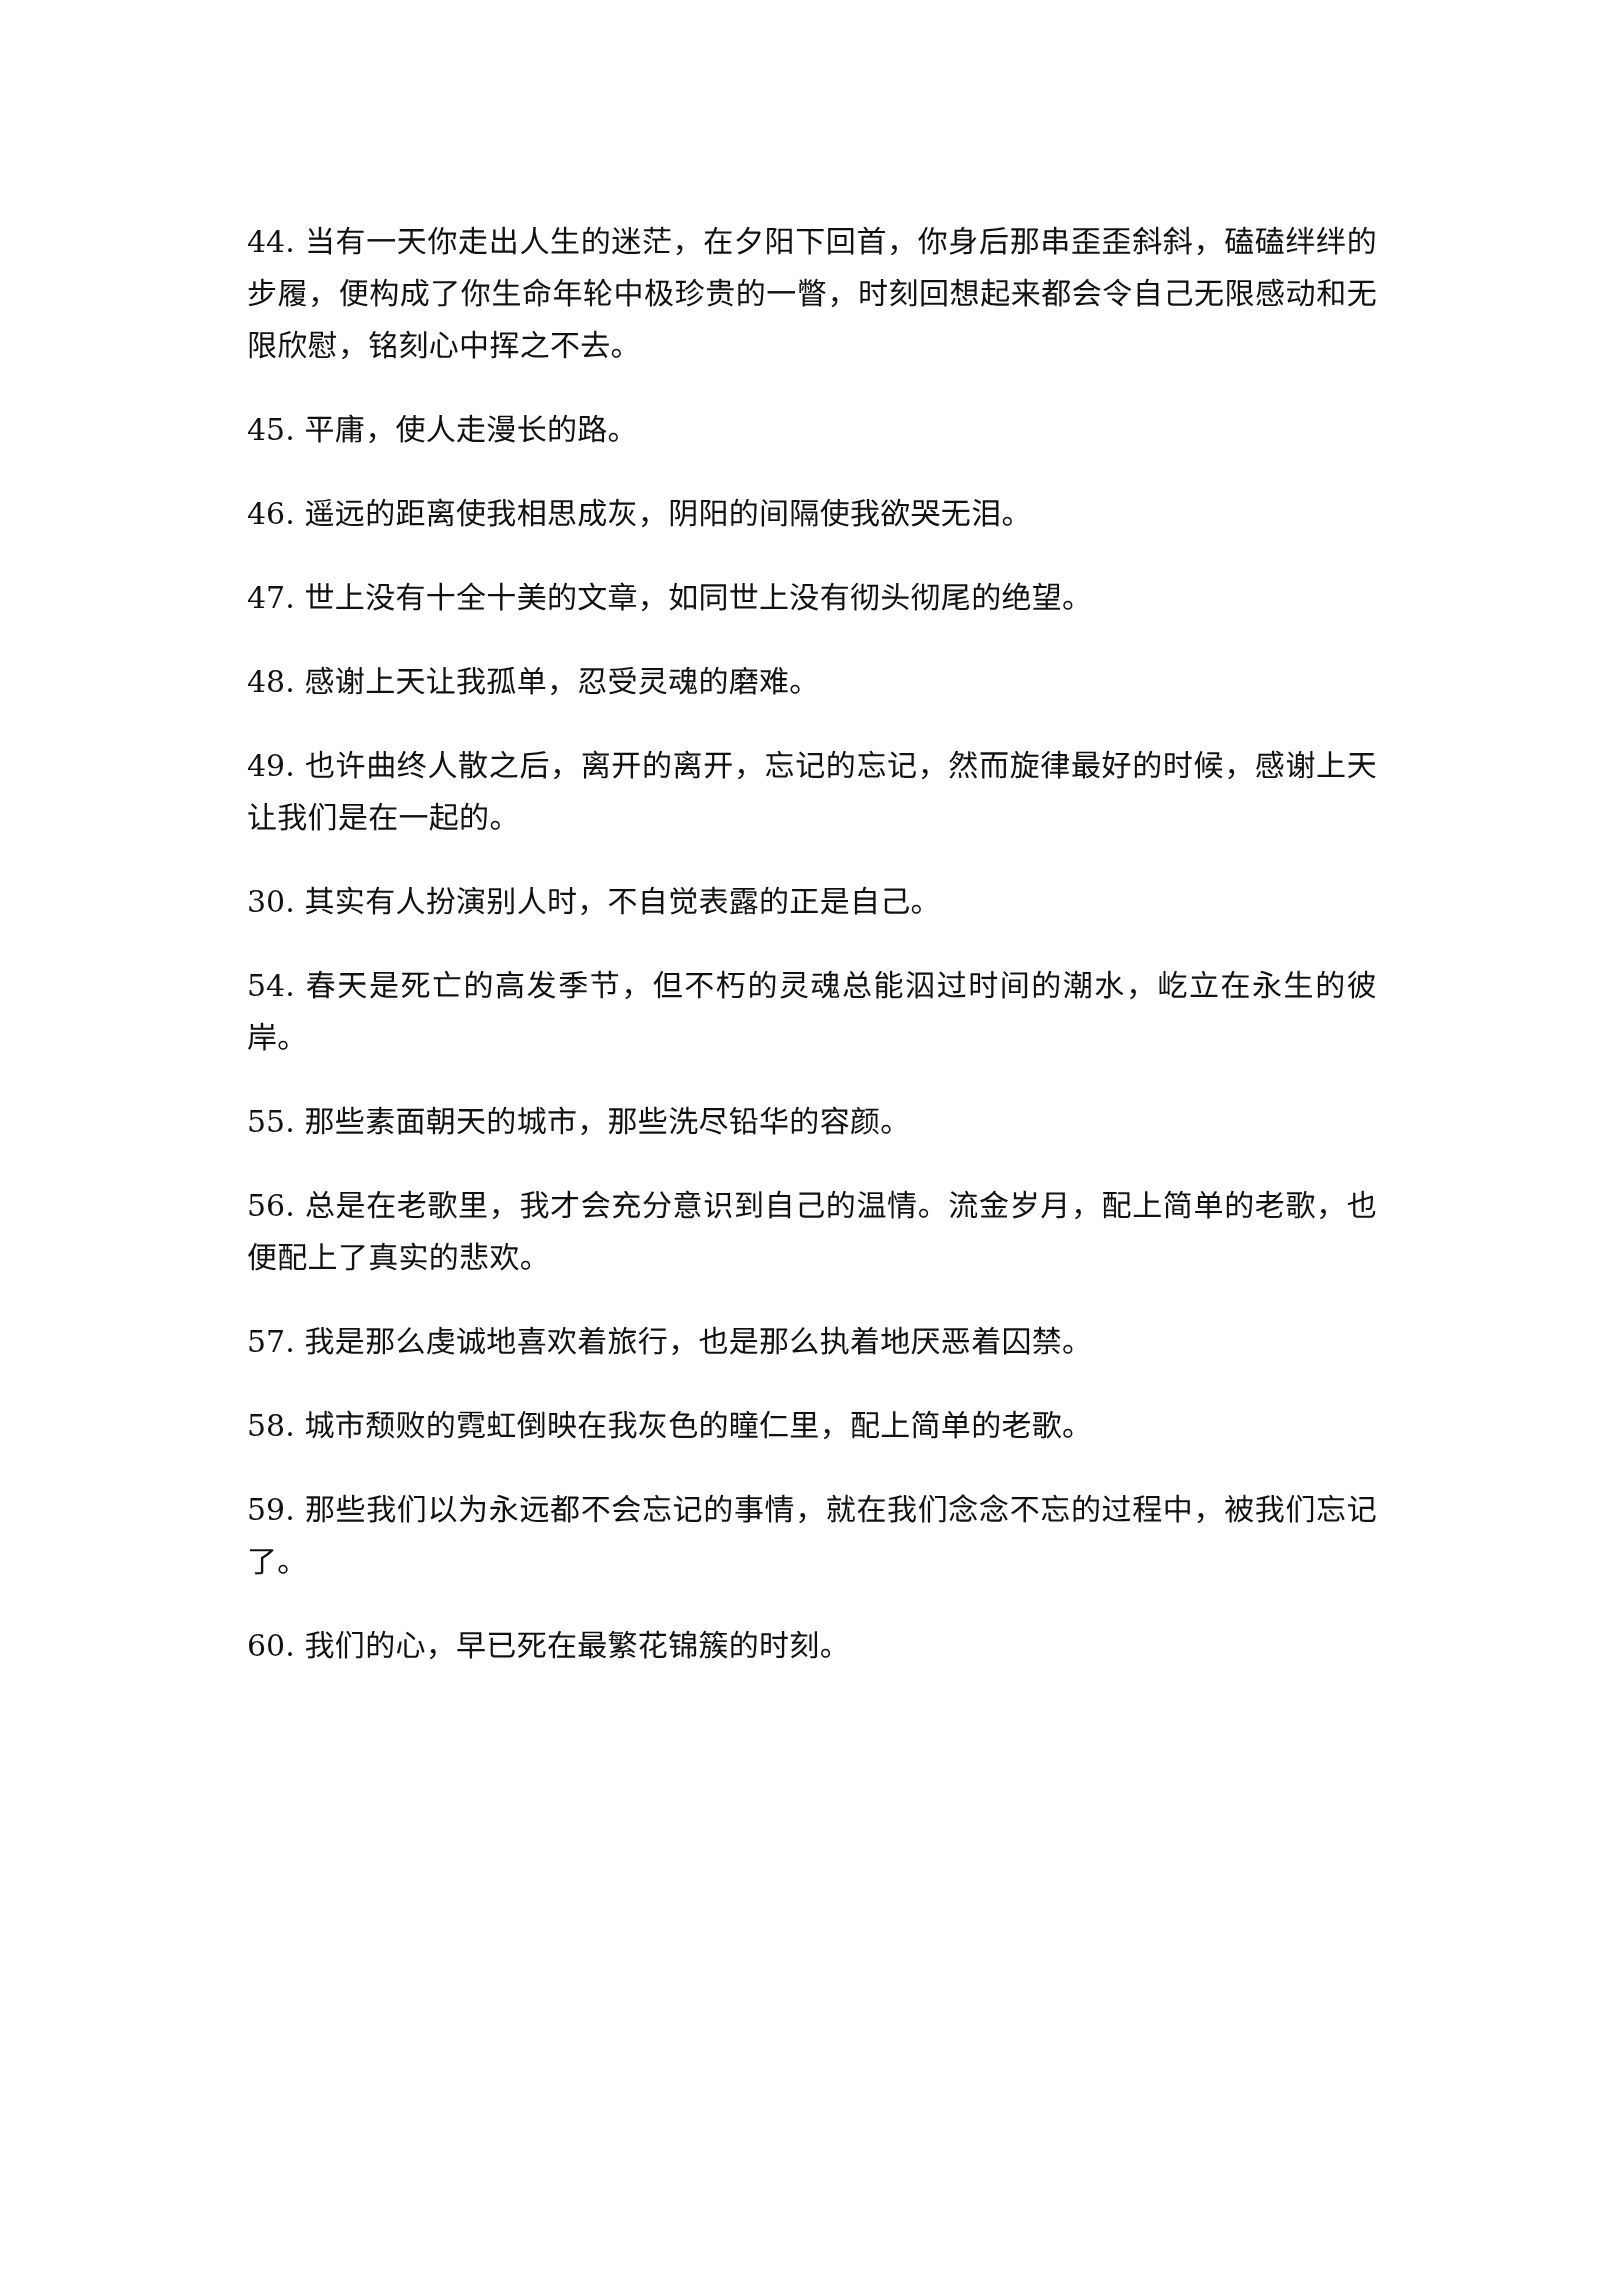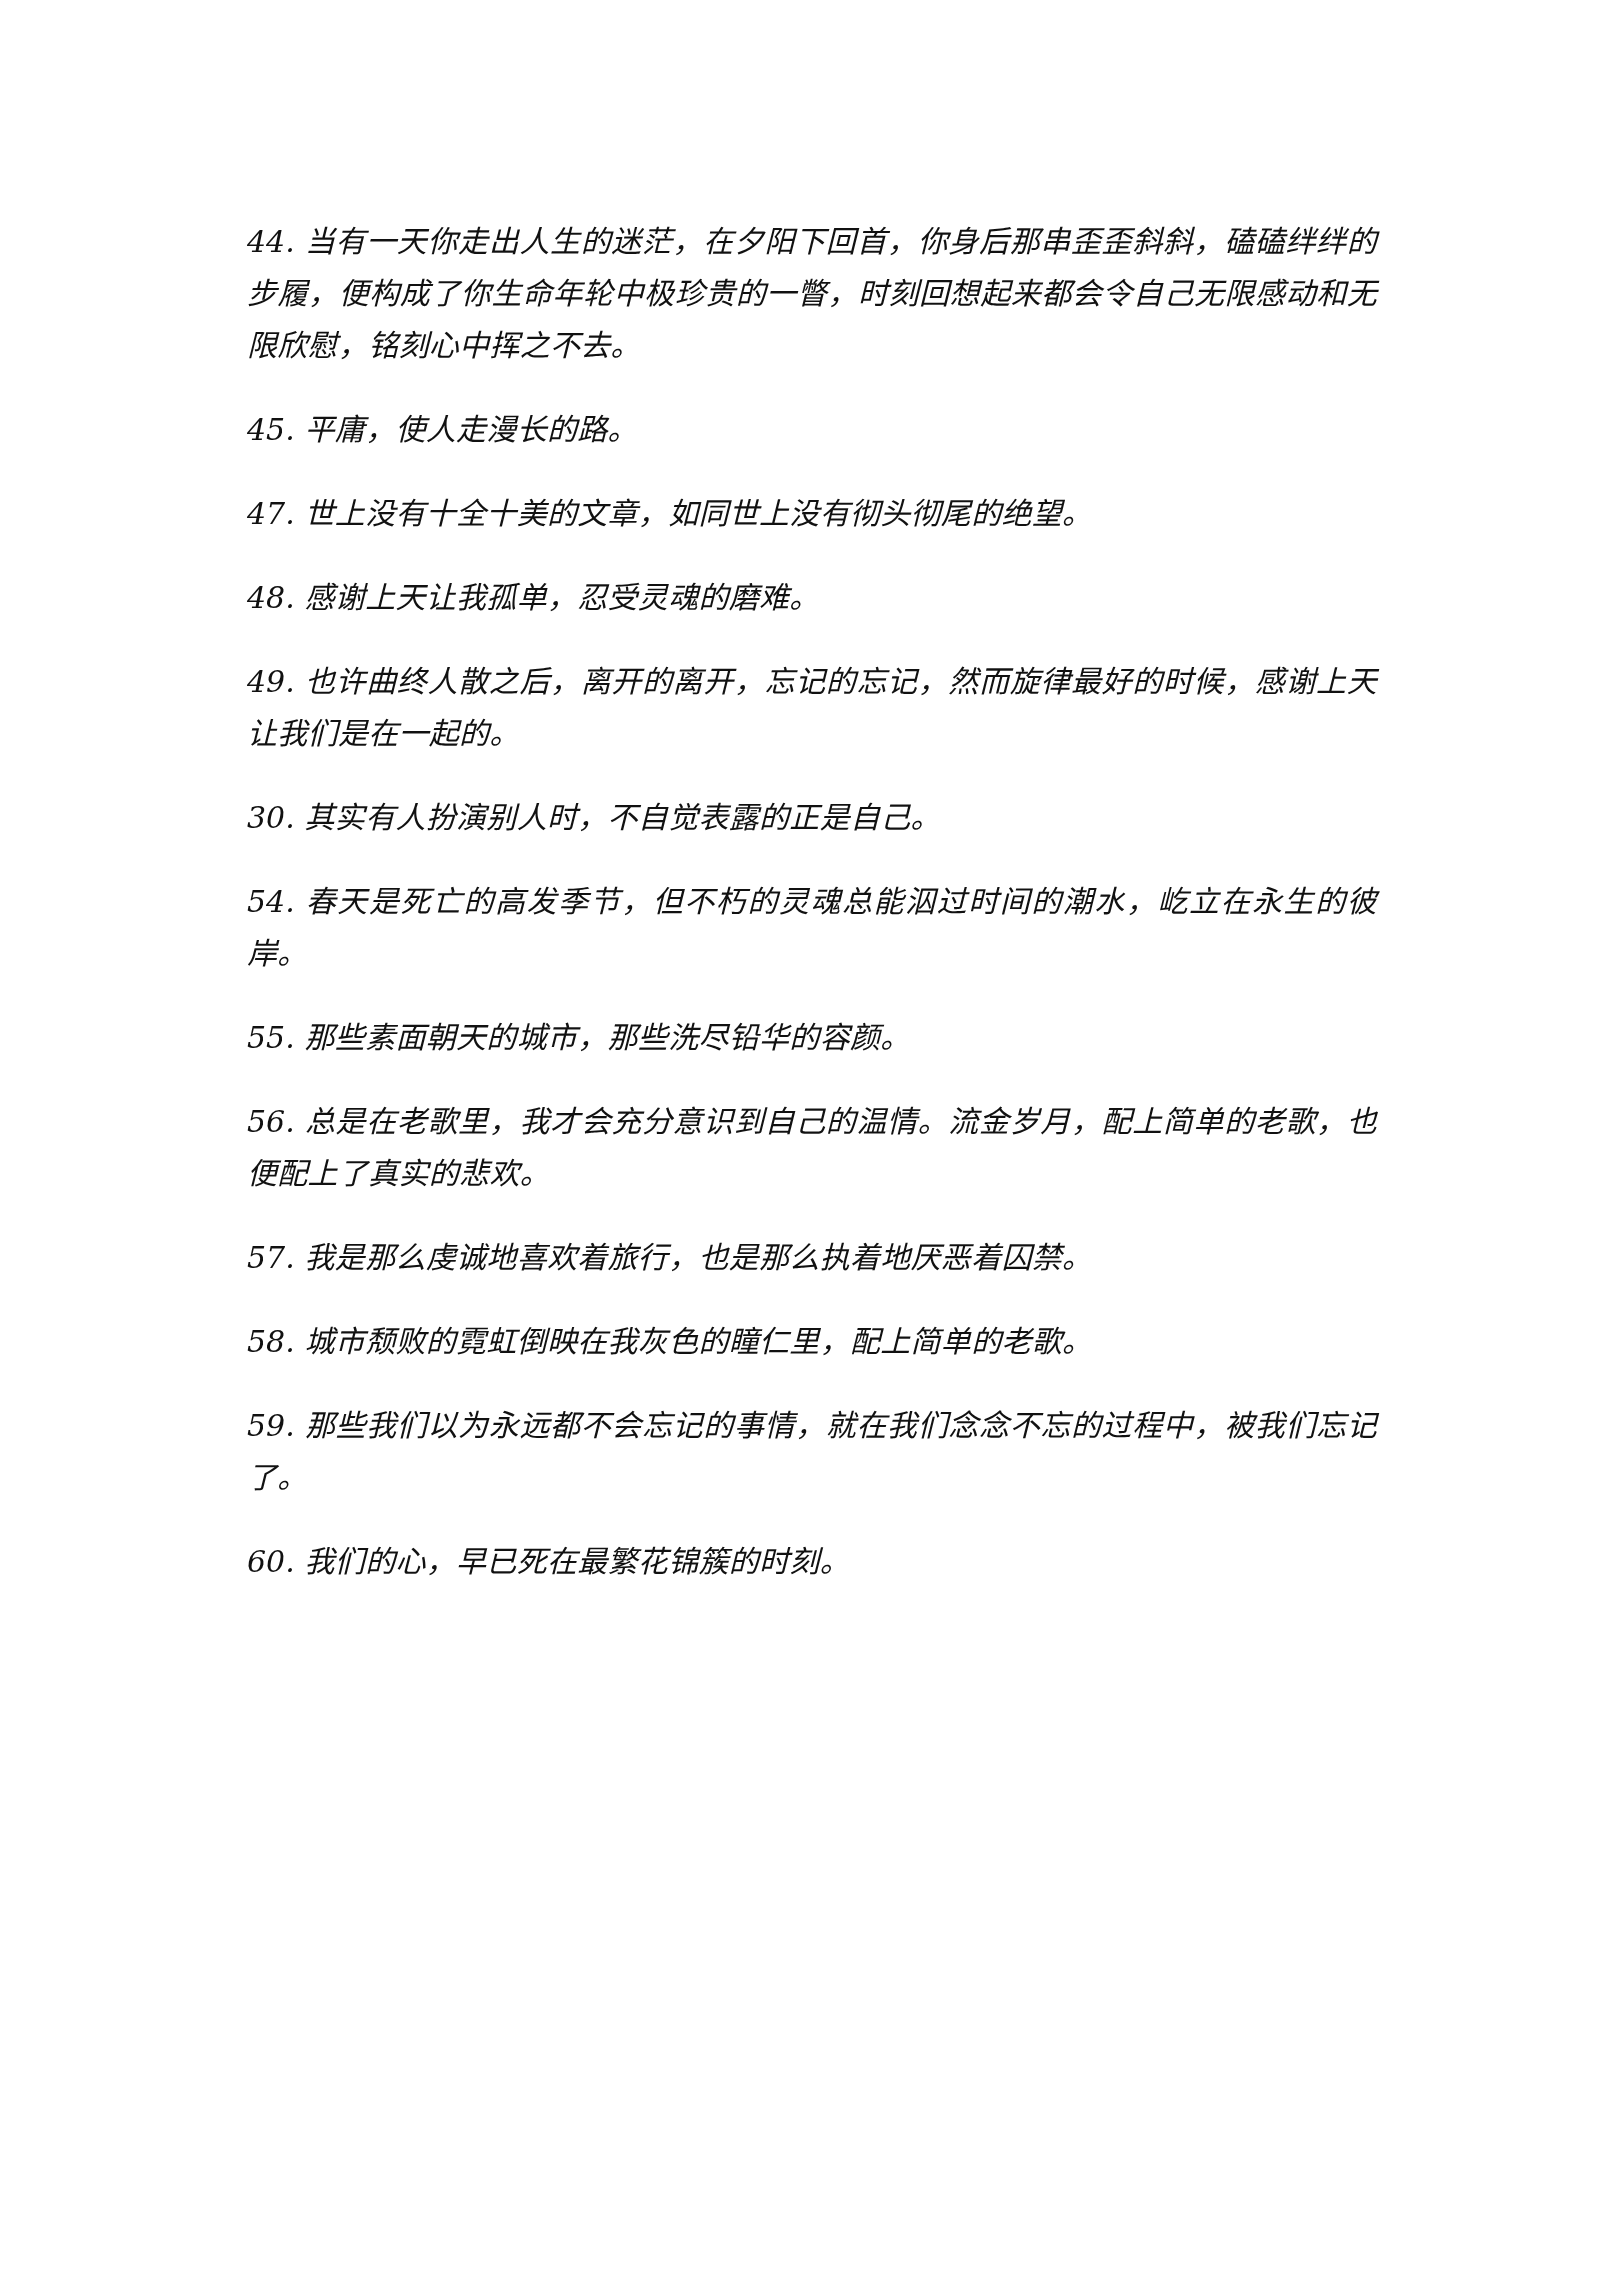--- a/index.html
+++ b/index.html
@@ -9,21 +9,20 @@
     background: #ffffff;
   }
 
   .page {
     position: relative;
     width: 1553px;
     height: 2295px;
     background: #ffffff;
     box-sizing: border-box;
     overflow: hidden;
-    font-style: italic;
   }
 
   .content {
     position: absolute;
     left: 247px;
     top: 216px;
     width: 1130px;
   }
 
   .para {
@@ -49,20 +48,21 @@
     letter-spacing: 0;
   }
 </style>
 </head>
 <body>
 
 <div class="page">
   <div class="content">
     <p class="para"><span class="idx">44.</span> <span>当有一天你走出人生的迷茫，在夕阳下回首，你身后那串歪歪斜斜，磕磕绊绊的步履，便构成了你生命年轮中极珍贵的一瞥，时刻回想起来都会令自己无限感动和无限欣慰，铭刻心中挥之不去。</span></p>
     <p class="para"><span class="idx">45.</span> <span>平庸，使人走漫长的路。</span></p>
+    <p class="para"><span class="idx">46.</span> <span>遥远的距离使我相思成灰，阴阳的间隔使我欲哭无泪。</span></p>
     <p class="para"><span class="idx">47.</span> <span>世上没有十全十美的文章，如同世上没有彻头彻尾的绝望。</span></p>
     <p class="para"><span class="idx">48.</span> <span>感谢上天让我孤单，忍受灵魂的磨难。</span></p>
     <p class="para"><span class="idx">49.</span> <span>也许曲终人散之后，离开的离开，忘记的忘记，然而旋律最好的时候，感谢上天让我们是在一起的。</span></p>
     <p class="para"><span class="idx">30.</span> <span>其实有人扮演别人时，不自觉表露的正是自己。</span></p>
     <p class="para"><span class="idx">54.</span> <span>春天是死亡的高发季节，但不朽的灵魂总能泅过时间的潮水，屹立在永生的彼岸。</span></p>
     <p class="para"><span class="idx">55.</span> <span>那些素面朝天的城市，那些洗尽铅华的容颜。</span></p>
     <p class="para"><span class="idx">56.</span> <span>总是在老歌里，我才会充分意识到自己的温情。流金岁月，配上简单的老歌，也便配上了真实的悲欢。</span></p>
     <p class="para"><span class="idx">57.</span> <span>我是那么虔诚地喜欢着旅行，也是那么执着地厌恶着囚禁。</span></p>
     <p class="para"><span class="idx">58.</span> <span>城市颓败的霓虹倒映在我灰色的瞳仁里，配上简单的老歌。</span></p>
     <p class="para"><span class="idx">59.</span> <span>那些我们以为永远都不会忘记的事情，就在我们念念不忘的过程中，被我们忘记了。</span></p>

